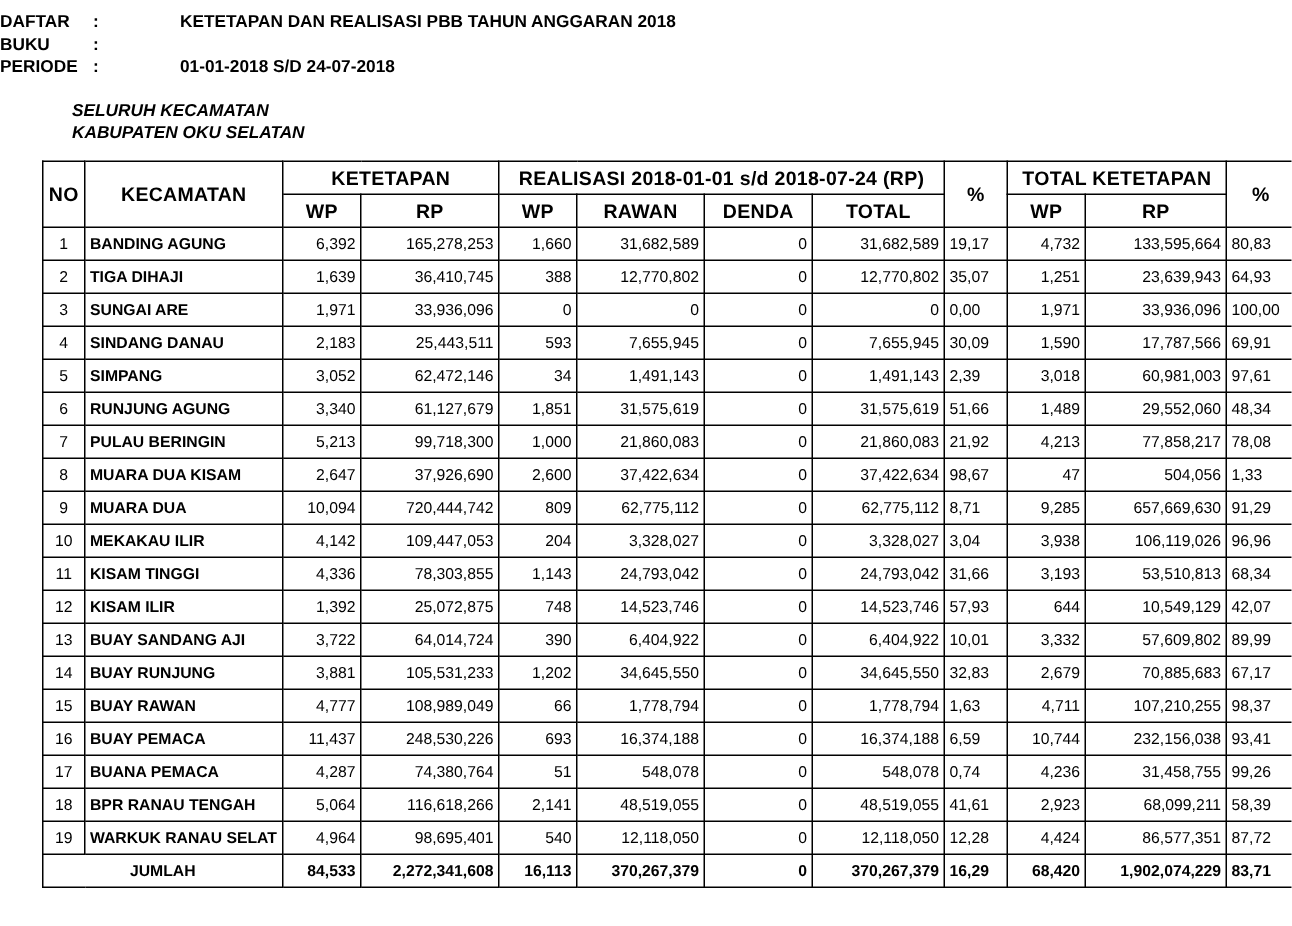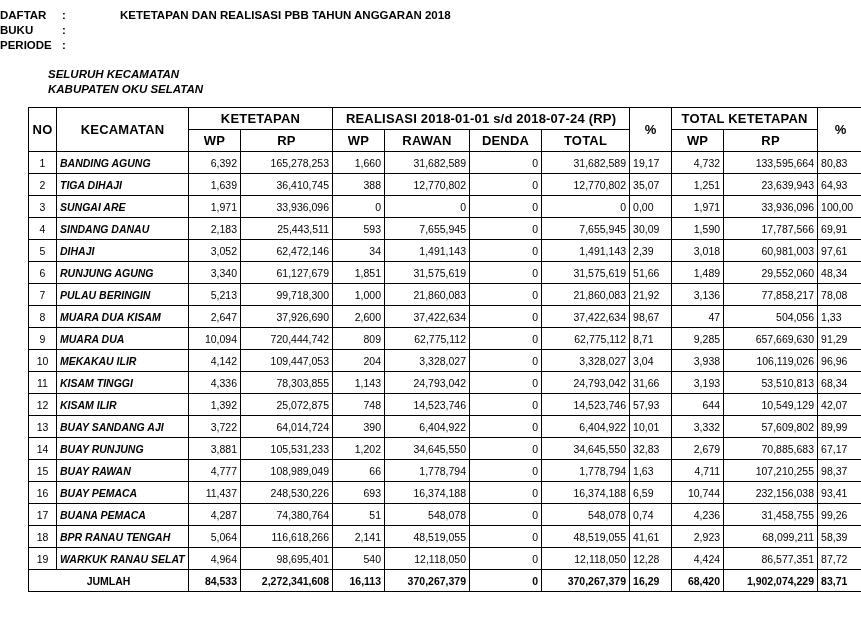--- a/index.html
+++ b/index.html
@@ -77,21 +77,20 @@
     font-size: 13px;
     letter-spacing: .2px;
   }
   td.num-ctr { text-align: center; }
   td.num-r { text-align: right; }
   td.num-l { text-align: left; }
   td.name {
     text-align: left;
     font-weight: bold;
     padding-left: 5px;
-    font-style: italic;
   }
   tr.total td {
     font-weight: bold;
   }
   tr.total td.label {
     text-align: center;
     font-weight: bold;
   }
 </style>
 </head>
@@ -106,20 +105,21 @@
       <div class="hdr-val">KETETAPAN DAN REALISASI PBB TAHUN ANGGARAN 2018</div>
     </div>
     <div class="hdr-row">
       <div class="hdr-label">BUKU</div>
       <div class="hdr-colon">:</div>
       <div class="hdr-val"></div>
     </div>
     <div class="hdr-row">
       <div class="hdr-label">PERIODE</div>
       <div class="hdr-colon">:</div>
+      <div class="hdr-val">01-01-2018 S/D 24-07-2018</div>
     </div>
   </div>
 
   <div class="subheader">
     <div>SELURUH KECAMATAN</div>
     <div>KABUPATEN OKU SELATAN</div>
   </div>
 
   <div class="tbl-wrap">
     <table class="report">
@@ -210,21 +210,21 @@
             <td class="num-r">7,655,945</td>
             <td class="num-r">0</td>
             <td class="num-r">7,655,945</td>
             <td class="num-l">30,09</td>
             <td class="num-r">1,590</td>
             <td class="num-r">17,787,566</td>
             <td class="num-l">69,91</td>
           </tr>
           <tr>
             <td class="num-ctr">5</td>
-            <td class="name">DIHAJI</td>
+            <td class="name">SIMPANG</td>
             <td class="num-r">3,052</td>
             <td class="num-r">62,472,146</td>
             <td class="num-r">34</td>
             <td class="num-r">1,491,143</td>
             <td class="num-r">0</td>
             <td class="num-r">1,491,143</td>
             <td class="num-l">2,39</td>
             <td class="num-r">3,018</td>
             <td class="num-r">60,981,003</td>
             <td class="num-l">97,61</td>
@@ -246,21 +246,21 @@
           <tr>
             <td class="num-ctr">7</td>
             <td class="name">PULAU BERINGIN</td>
             <td class="num-r">5,213</td>
             <td class="num-r">99,718,300</td>
             <td class="num-r">1,000</td>
             <td class="num-r">21,860,083</td>
             <td class="num-r">0</td>
             <td class="num-r">21,860,083</td>
             <td class="num-l">21,92</td>
-            <td class="num-r">3,136</td>
+            <td class="num-r">4,213</td>
             <td class="num-r">77,858,217</td>
             <td class="num-l">78,08</td>
           </tr>
           <tr>
             <td class="num-ctr">8</td>
             <td class="name">MUARA DUA KISAM</td>
             <td class="num-r">2,647</td>
             <td class="num-r">37,926,690</td>
             <td class="num-r">2,600</td>
             <td class="num-r">37,422,634</td>

